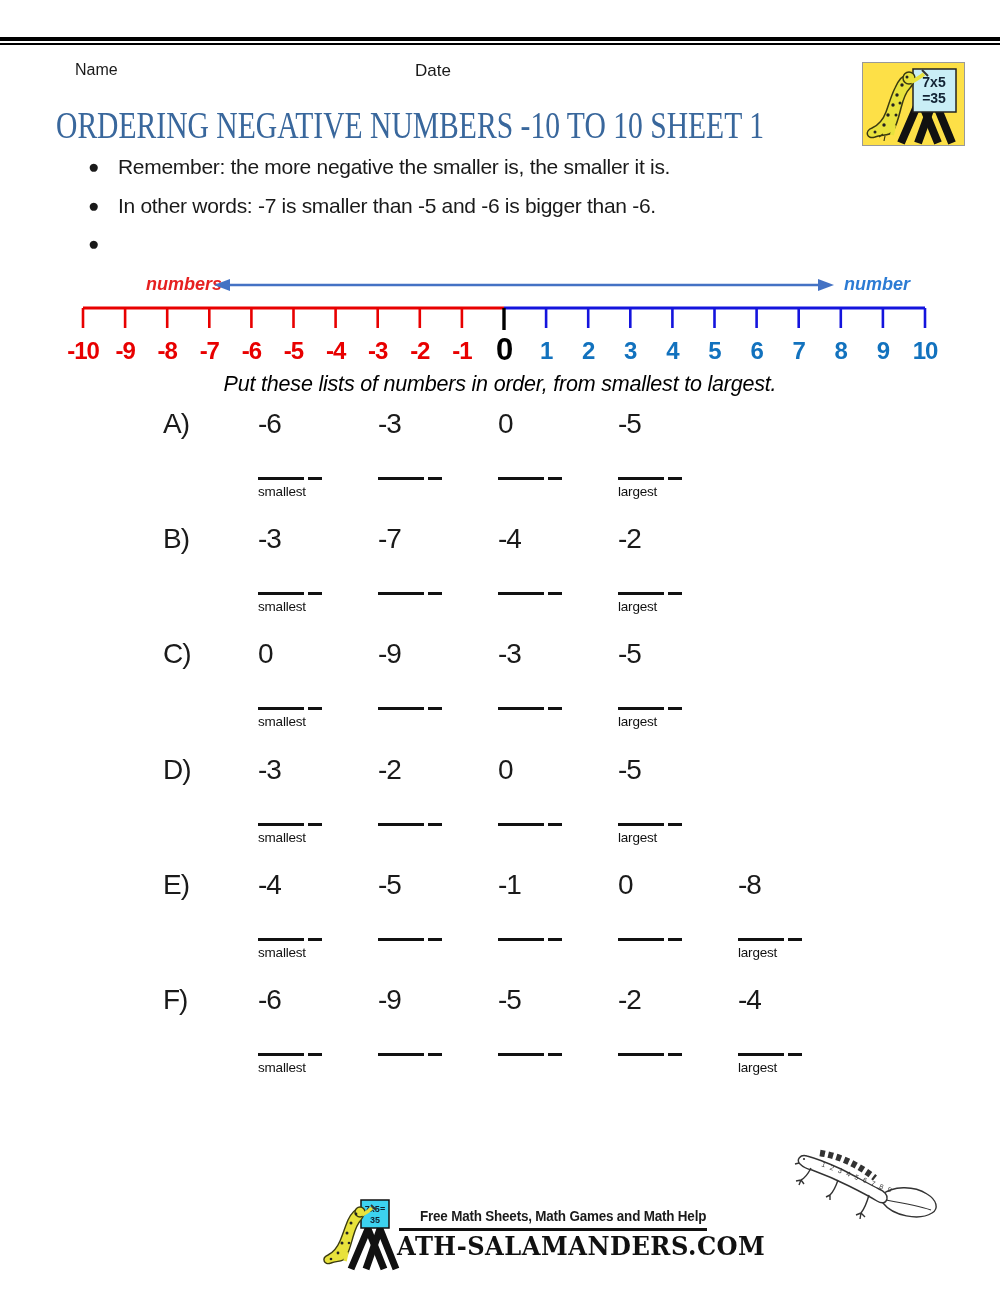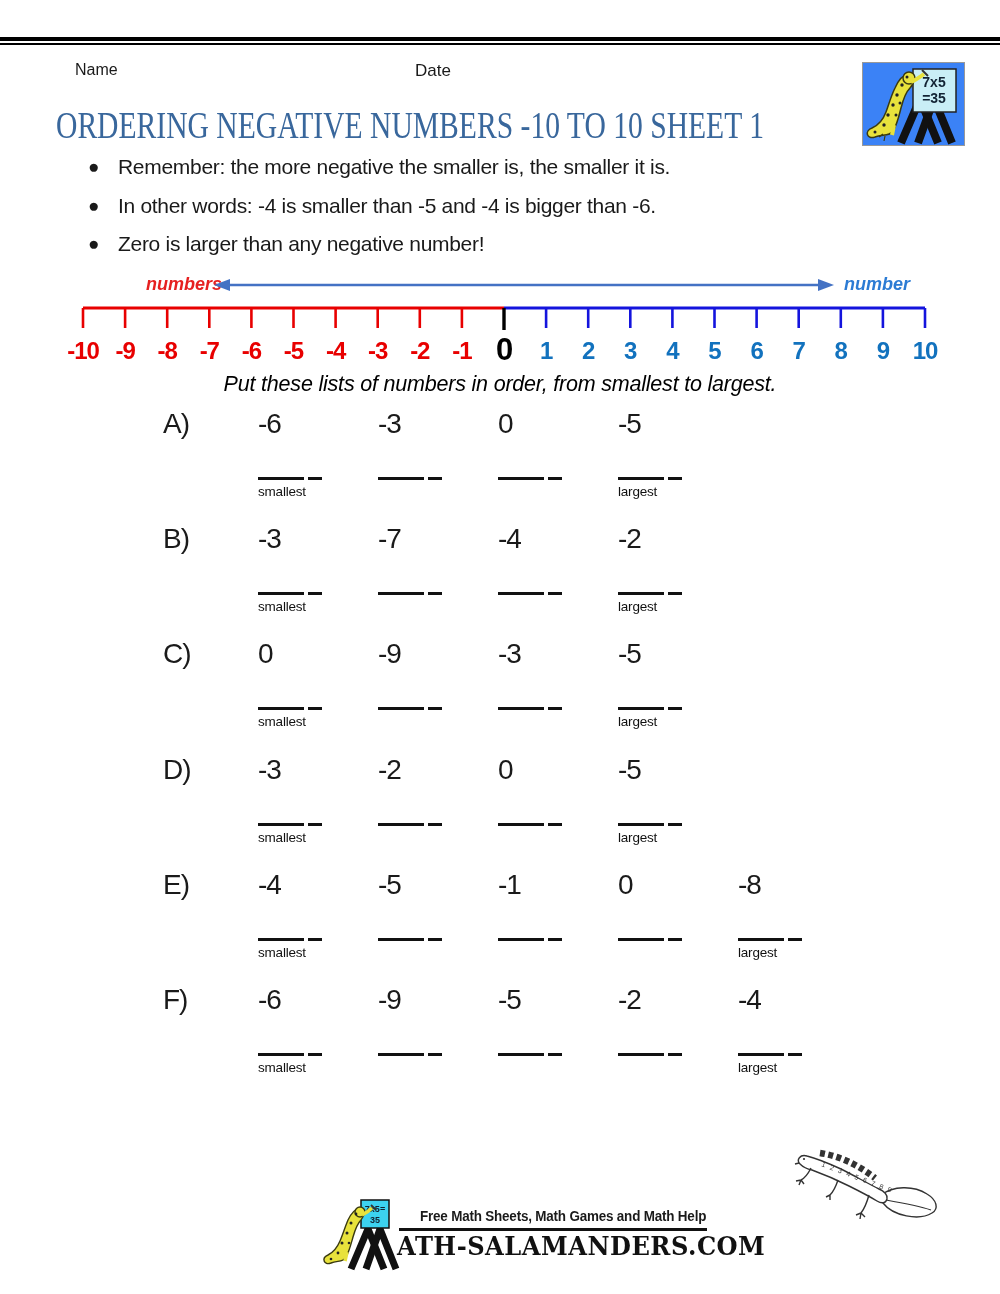--- a/index.html
+++ b/index.html
@@ -12,21 +12,21 @@
 
   
   .top-rule-thick { left:0; right:0; top:37px; height:4px; background:#000; }
   .top-rule-thin  { left:0; right:0; top:43px; height:2px; background:#000; }
 
   .name-label { left:75px; top:61px; font-size:16px; }
   .date-label { left:415px; top:61px; font-size:17px; }
 
   .logo-box {
     left:862px; top:62px; width:103px; height:84px;
-    border:1px solid #999; background:#3b82f6;
+    border:1px solid #999; background:#fde047;
   }
 
   .page-title {
     left:56px; top:104px; font-family:"Liberation Serif", serif;
     font-size:37px; color:#39679c; white-space:nowrap;
     transform:scaleX(0.80); transform-origin:left top; letter-spacing:0px;
   }
 
   .bullets { left:88px; top:155px; }
   .bullet-row { display:flex; margin-bottom:14.5px; font-size:21px; letter-spacing:-0.3px; }
@@ -110,25 +110,24 @@
 
 <div class="abs page-title">ORDERING NEGATIVE NUMBERS -10 TO 10 SHEET 1</div>
 
 <div class="abs bullets">
   <div class="bullet-row">
     <span class="bullet-dot">●</span>
     <span>Remember: the more negative the smaller is, the smaller it is.</span>
   </div>
   <div class="bullet-row">
     <span class="bullet-dot">●</span>
-    <span>In other words: -4 is smaller than -5 and -4 is bigger than -6.</span>
+    <span>In other words: -7 is smaller than -5 and -6 is bigger than -6.</span>
   </div>
   <div class="bullet-row">
     <span class="bullet-dot">●</span>
-    <span>Zero is larger than any negative number!</span>
   </div>
 </div>
 
 <div class="abs dir-smaller">numbers</div>
 <svg class="abs dir-arrow" width="624" height="18">
   <line x1="16" y1="9" x2="608" y2="9" stroke="#4472c4" stroke-width="2.4"></line>
   <polygon points="2,9 18,3 18,15" fill="#4472c4"></polygon>
   <polygon points="622,9 606,3 606,15" fill="#4472c4"></polygon>
 </svg>
 <div class="abs dir-larger">number</div>

